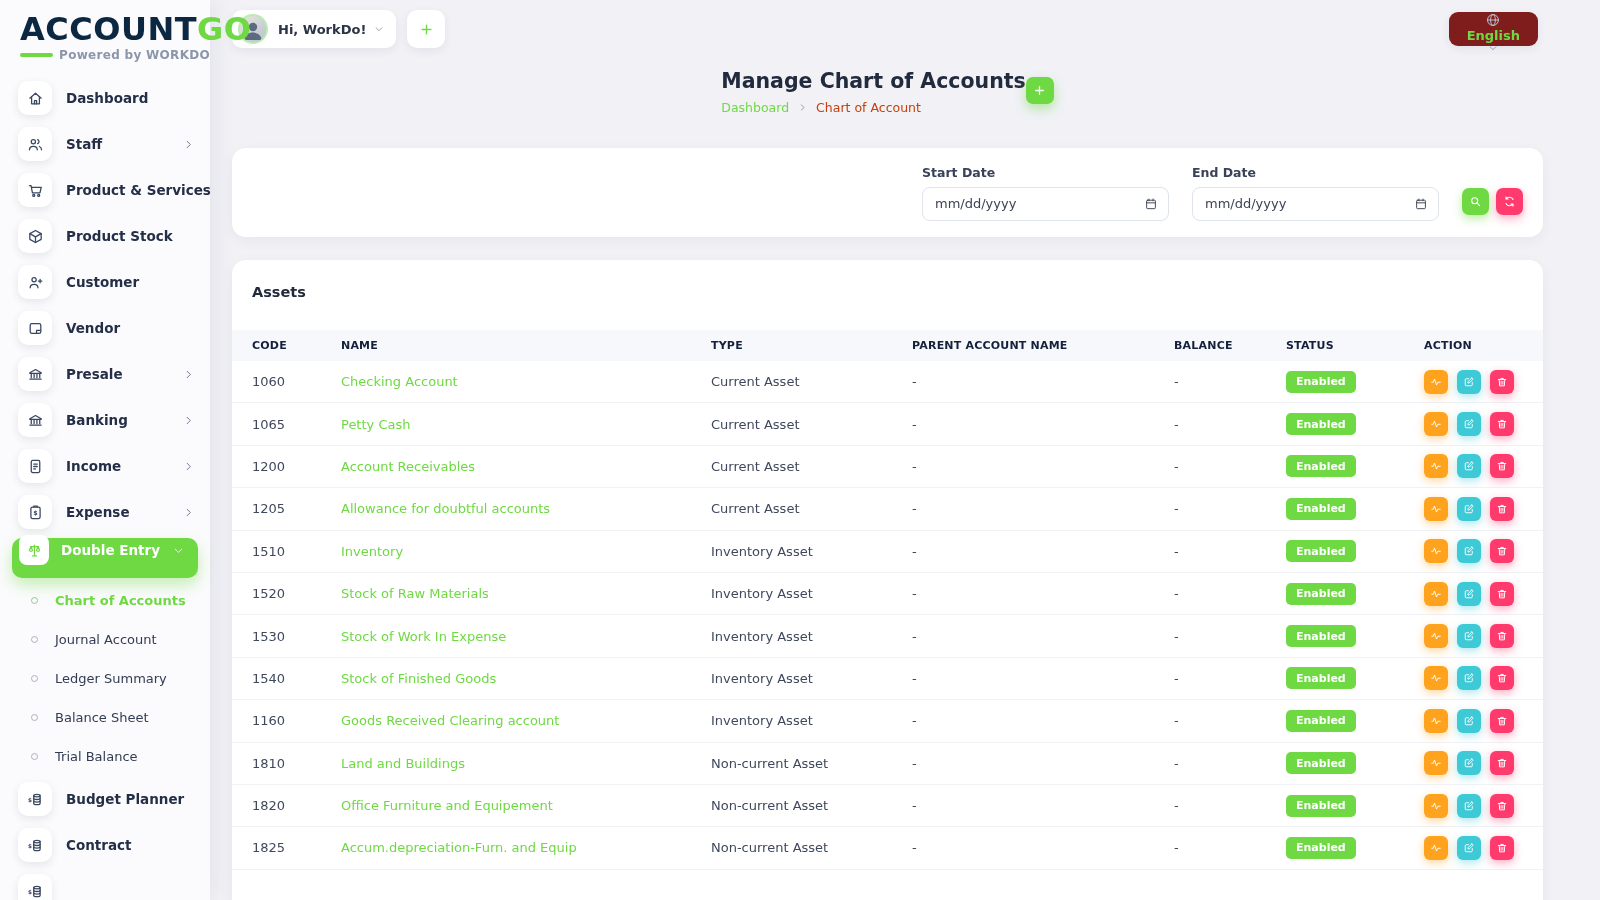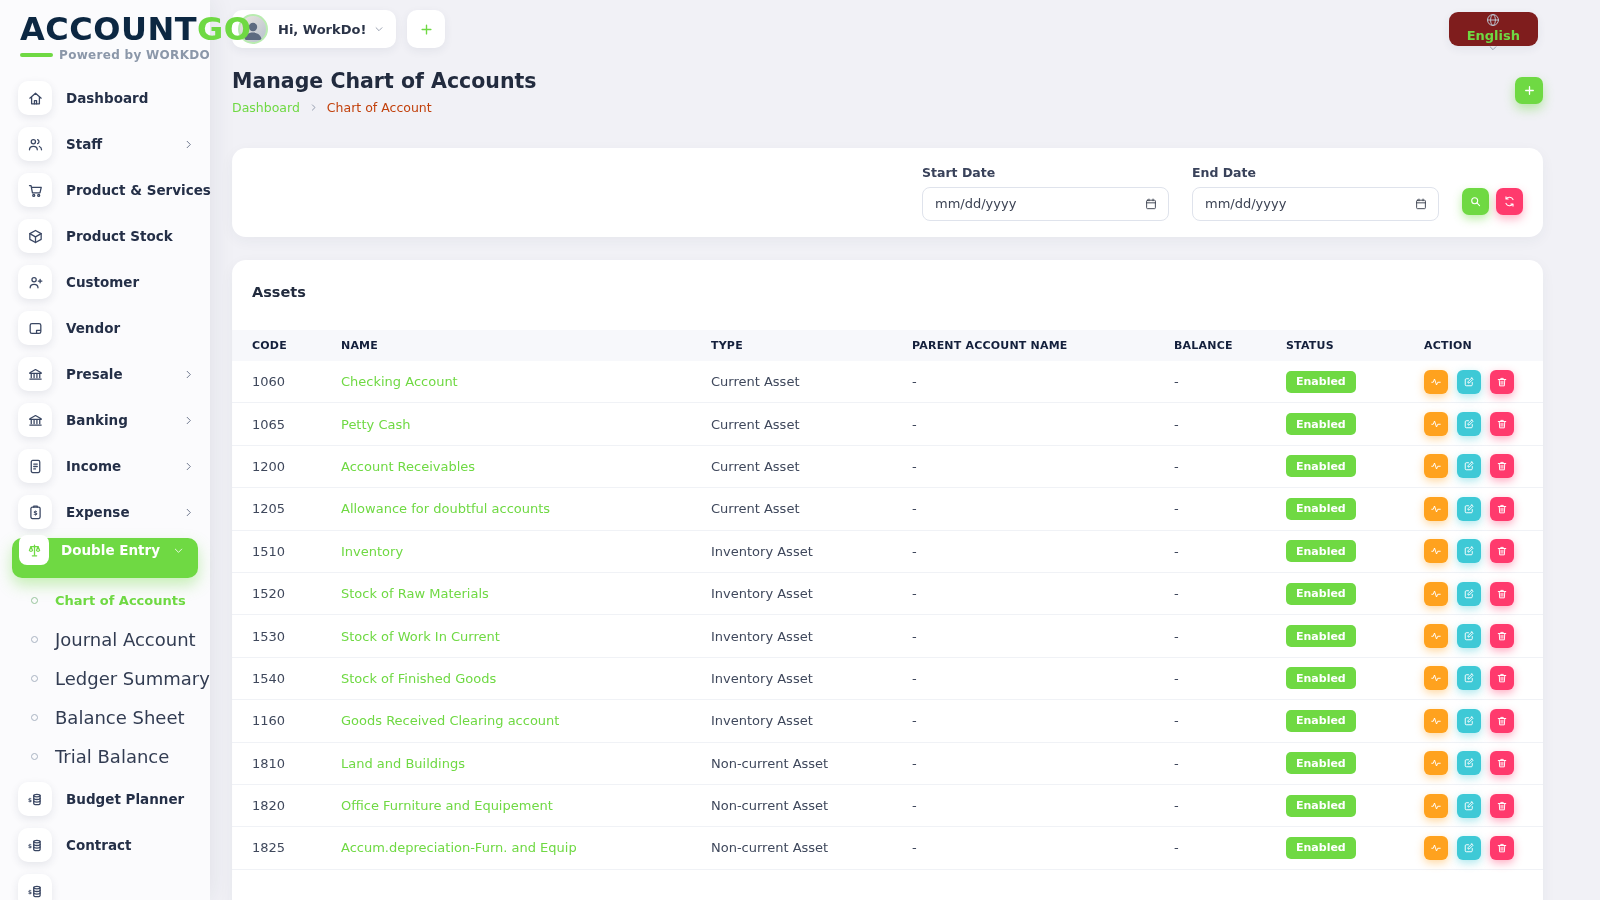--- a/index.html
+++ b/index.html
@@ -32,21 +32,21 @@
   .side-chev svg { width:11px; height:11px; }
 
   .side-item.active { background:#6fd943; border-radius:10px; margin:3px 12px; height:40px; padding:0 14px 16px 7px;
                       box-shadow:0 7px 15px rgba(111,217,67,.38); }
   .side-item.active .icon-box { width:30px; height:30px; border-radius:8px; color:#6fd943; box-shadow:none; }
   .side-item.active .side-label { color:#fff; margin-left:12px; }
   .side-item.active .side-chev { color:#fff; }
 
   .side-item.sub, .side-item.sub-active { height:39px; padding-left:31px; }
   .bullet { width:7px; height:7px; border-radius:50%; border:1.5px solid #a9b3c2; flex:0 0 auto; }
-  .side-item.sub .side-label { margin-left:17px; font-size:18px; font-weight:500; color:#323c52; }
+  .side-item.sub .side-label { margin-left:17px; font-size:13px; font-weight:500; color:#323c52; }
   .side-item.sub-active .bullet { border-color:#96c49a; }
   .side-item.sub-active .side-label { margin-left:17px; font-size:13px; font-weight:700; color:#6fd943; }
 
   
   .main { flex:1; display:flex; flex-direction:column; min-width:0; }
   .topbar { height:58px; display:flex; align-items:center; padding:10px 62px 0 22px; }
   .user-chip { background:#fff; border-radius:10px; height:38px; display:flex; align-items:center; padding:0 12px 0 6px;
                box-shadow:0 3px 10px rgba(40,52,80,.07); cursor:pointer; }
   .avatar { width:30px; height:30px; border-radius:50%; border:2px solid #b9ecb0; background:linear-gradient(135deg,#ece7e0,#b7c1cd);
             overflow:hidden; display:flex; align-items:flex-end; justify-content:center; }
@@ -58,21 +58,21 @@
               box-shadow:0 3px 10px rgba(40,52,80,.07); display:flex; align-items:center; justify-content:center;
               color:#6fd943; cursor:pointer; }
   .add-chip svg { width:15px; height:15px; stroke-width:2.2; }
   .lang-chip { margin-left:auto; background:#7f1d1d; border-radius:9px; height:34px; display:flex; align-items:center;
                padding:0 11px; box-shadow:0 3px 10px rgba(40,52,80,.07); cursor:pointer;flex-direction:column; }
   .globe { color:#bcc3cf; display:flex; }
   .globe svg { width:16px; height:16px; stroke-width:1.5; }
   .lang-label { color:#6fd943; font-size:13px; font-weight:600; margin:0 7px; }
 
   .content { padding:21px 57px 0 22px; }
-  .title-row { display:flex; align-items:flex-start; justify-content:space-between; }
+  .title-row { display:flex; align-items:flex-start; justify-content:center; }
   .page-title { font-size:20.5px; font-weight:700; color:#222b3e; margin:0; }
   .breadcrumb { margin-top:7px; font-size:12.5px; display:flex; align-items:center; gap:9px; }
   .crumb-home { color:#6fd943; cursor:pointer; }
   .crumb-sep { color:#8a93a5; display:flex; }
   .crumb-sep svg { width:9px; height:9px; stroke-width:2.4; }
   .crumb-current { color:#c2410c; }
   .add-btn { width:28px; height:27px; background:#6fd943; border:none; border-radius:7px; color:#fff;
              display:flex; align-items:center; justify-content:center; box-shadow:0 5px 11px rgba(111,217,67,.45);
              cursor:pointer; margin-top:8px; }
   .add-btn svg { width:13px; height:13px; stroke-width:2.4; }
@@ -651,21 +651,21 @@
                       <path d="M9.5 7V4.8h5V7"></path>
                       <path d="M6.5 7l.8 12.7h9.4L17.5 7"></path>
                       <path d="M10.2 10.5v6M13.8 10.5v6"></path>
                     </svg>
                   </span>
                 </button>
               </div>
             </div>
             <div class="trow">
               <div>1530</div>
-              <div><span class="name-link">Stock of Work In Current</span></div>
+              <div><span class="name-link">Stock of Work In Expense</span></div>
               <div>Inventory Asset</div>
               <div>-</div>
               <div>-</div>
               <div><span class="badge">Enabled</span></div>
               <div class="actions">
                 <button class="abtn orange">
                   <span style="display:flex">
                     <svg viewBox="0 0 24 24">
                       <path d="M3.5 12.5h3l2.5-6.5 4 12 2.5-5.5h5"></path>
                     </svg>

